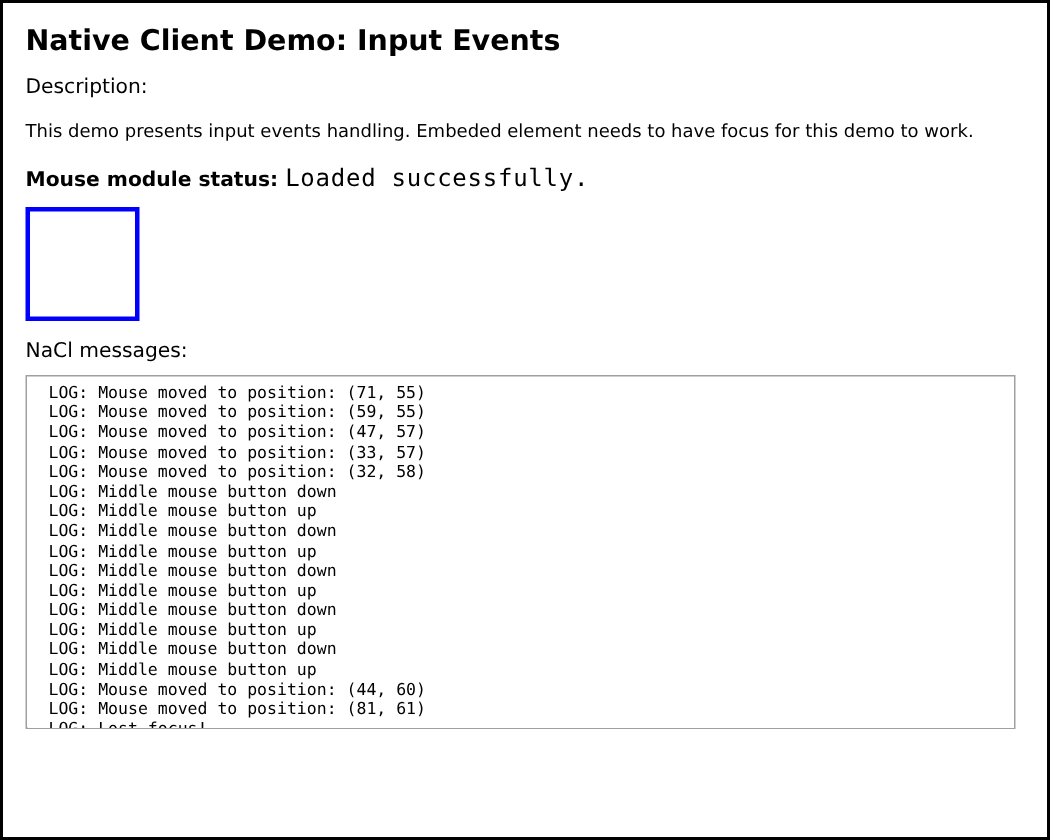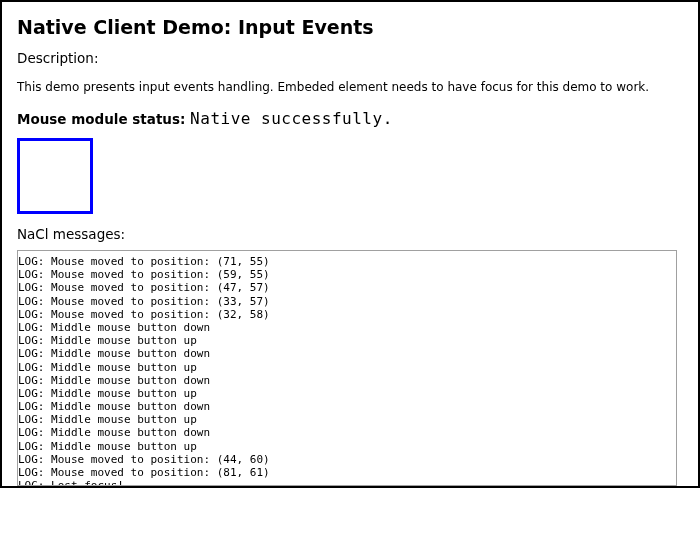--- a/index.html
+++ b/index.html
@@ -6,21 +6,21 @@
       box-sizing: border-box;
     }
     body {
       margin: 0;
       padding: 0;
       font-family: "DejaVu Sans", Arial, sans-serif;
       background: #fff;
     }
     .outer-frame {
       width: 700px;
-      height: 488px;
+      height: 560px;
       border: 2px solid #000;
       padding: 10px 15px;
       background: #fff;
       overflow: hidden;
     }
     h1 {
       font-size: 19px;
       font-weight: bold;
       margin: 4px 0 12px 0;
     }
@@ -51,21 +51,21 @@
       border: 3px solid #0000ff;
       background: #fff;
       margin: 4px 0 12px 0;
     }
     .messages-wrap {
       width: 660px;
       height: 236px;
       border: 1px solid #a0a0a0;
       background: #fff;
       overflow-y: scroll;
-      padding: 4px 0;
+      padding: 4px 14px;
       font-family: "DejaVu Sans Mono", "Courier New", monospace;
       font-size: 11px;
       line-height: 1.2;
       white-space: pre;
       position: relative;
     }
     .messages-wrap::-webkit-scrollbar {
       width: 14px;
     }
     .messages-wrap::-webkit-scrollbar-track {
@@ -85,21 +85,21 @@
 
   <h1>Native Client Demo: Input Events</h1>
 
   <h2 class="section-label">Description:</h2>
 
   <div class="desc">
     <p>This demo presents input events handling. Embeded element needs to have focus for this demo to work.</p>
   </div>
 
   <div class="status-line">
-    <span>Mouse module status: </span><span class="status-value">Native successfully.</span>
+    <span>Mouse module status: </span><span class="status-value">Loaded successfully.</span>
   </div>
 
   <div class="nacl-box"></div>
 
   <h2 class="section-label">NaCl messages:</h2>
 
   <div class="messages-wrap" id="log-container"><span class="log-line">LOG: Mouse moved to position: (71, 55)</span><span class="log-line">LOG: Mouse moved to position: (59, 55)</span><span class="log-line">LOG: Mouse moved to position: (47, 57)</span><span class="log-line">LOG: Mouse moved to position: (33, 57)</span><span class="log-line">LOG: Mouse moved to position: (32, 58)</span><span class="log-line">LOG: Middle mouse button down</span><span class="log-line">LOG: Middle mouse button up</span><span class="log-line">LOG: Middle mouse button down</span><span class="log-line">LOG: Middle mouse button up</span><span class="log-line">LOG: Middle mouse button down</span><span class="log-line">LOG: Middle mouse button up</span><span class="log-line">LOG: Middle mouse button down</span><span class="log-line">LOG: Middle mouse button up</span><span class="log-line">LOG: Middle mouse button down</span><span class="log-line">LOG: Middle mouse button up</span><span class="log-line">LOG: Mouse moved to position: (44, 60)</span><span class="log-line">LOG: Mouse moved to position: (81, 61)</span><span class="log-line">LOG: Lost focus!</span></div>
 
 </div>
 

